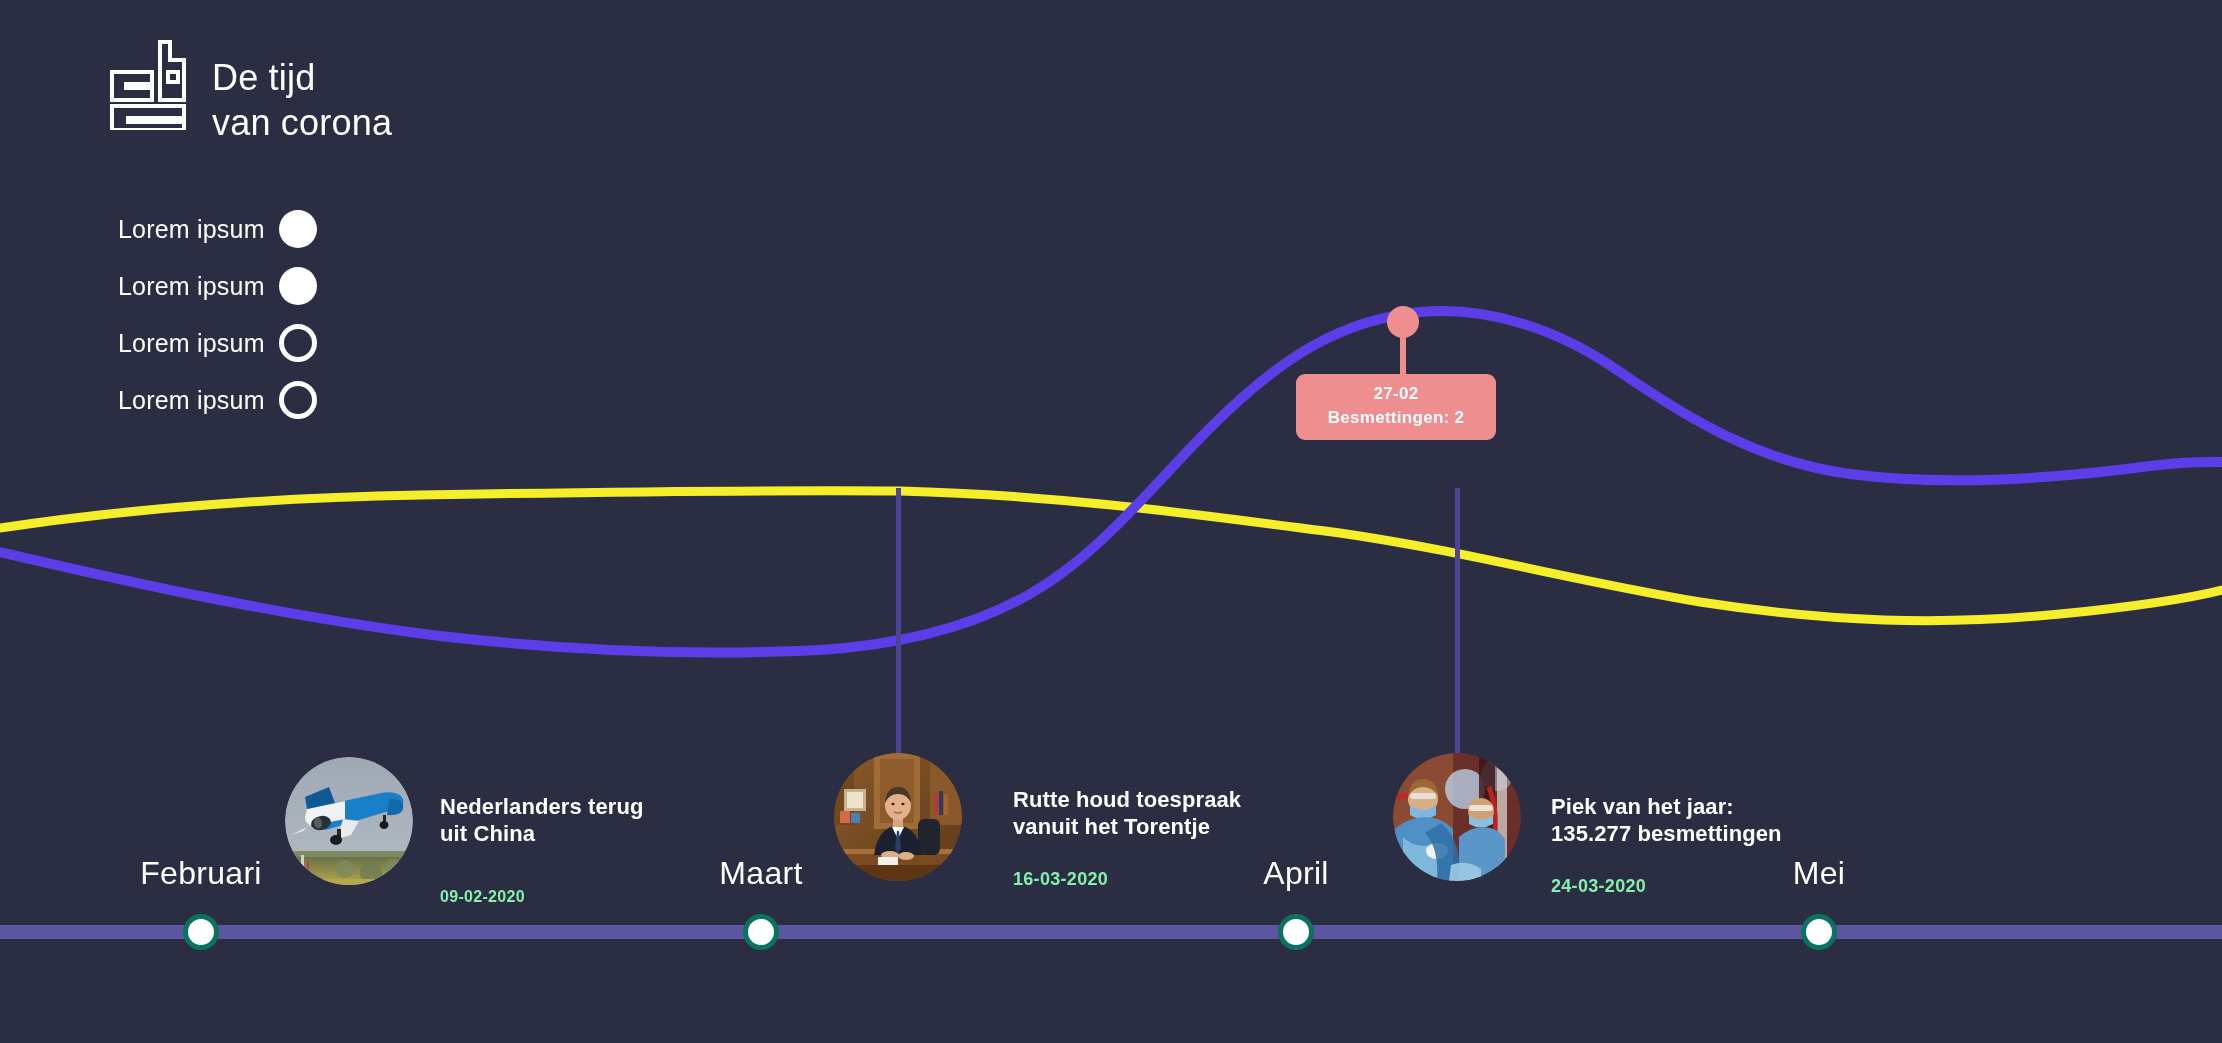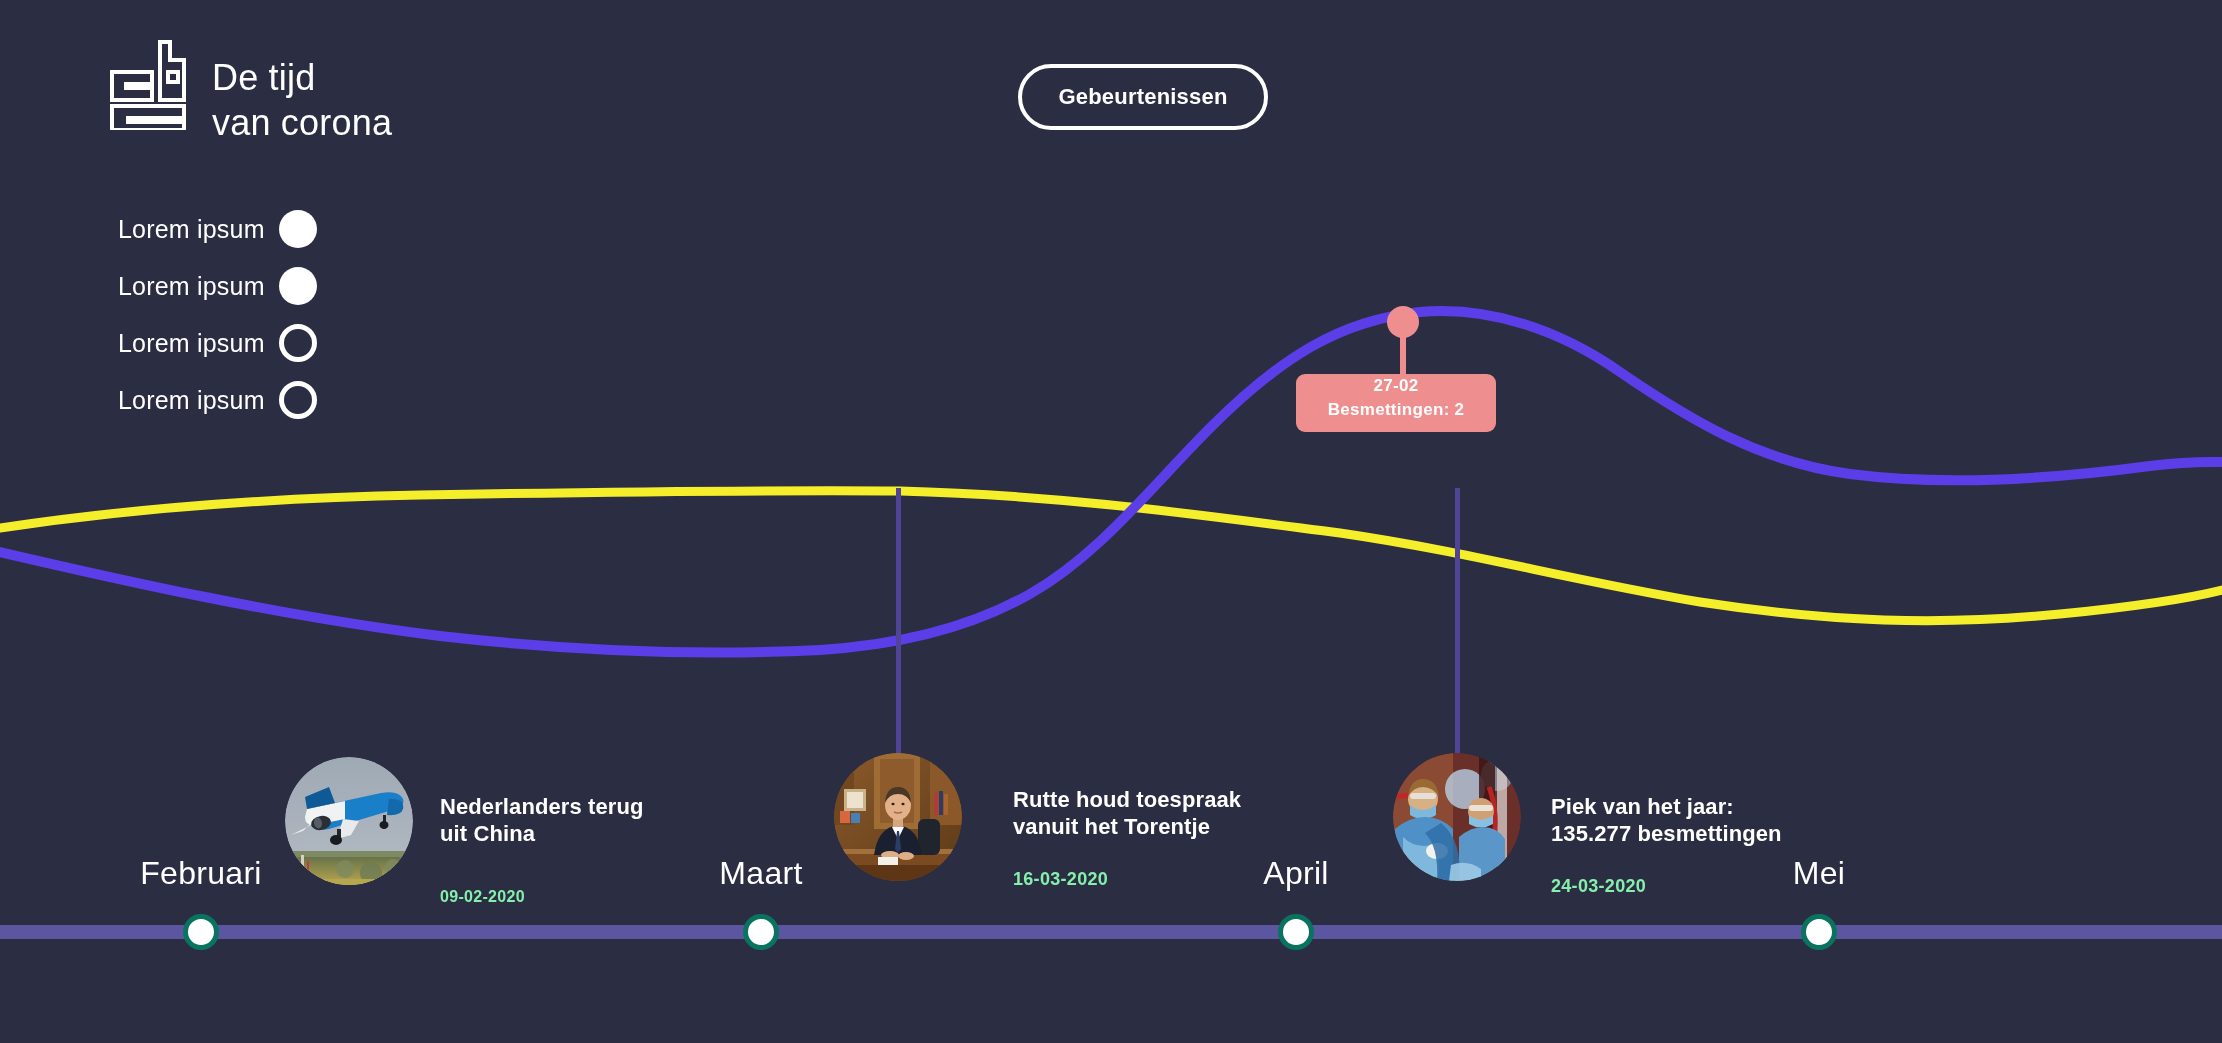--- a/index.html
+++ b/index.html
@@ -46,21 +46,21 @@
   #chart { position:absolute; left:0; top:0; width:2222px; height:1043px; pointer-events:none; }
 
   
   #tooltip-group { position:absolute; left:1296px; top:306px; width:250px; }
   #tooltip-marker {
     position:absolute; left:91px; top:0; width:32px; height:32px;
     border-radius:50%; background:#ef8e8e; cursor:pointer;
   }
   #tooltip-stem { position:absolute; left:104px; top:28px; width:6px; height:46px; background:#ef8e8e; }
   #tooltip-box {
-    position:absolute; left:0; top:68px; width:200px; padding:2px 6px 12px;
+    position:absolute; left:0; top:68px; width:200px; padding:10px 6px 12px;
     background:#ef8e8e; border-radius:9px; text-align:center;
   }
   #tooltip-box .tt-date { color:#ffffff; font-size:17px; font-weight:700; letter-spacing:.3px; }
   #tooltip-box .tt-val  { color:#ffffff; font-size:17px; font-weight:700; letter-spacing:.3px; margin-top:4px; }
 
   
   .event { position:absolute; }
   .event-stem { position:absolute; width:5px; background:#4f4496; }
   .event-avatar {
     position:absolute; width:128px; height:128px; border-radius:50%;
@@ -111,23 +111,20 @@
 
       <path d="M50 2 h10 v18 h14 v40 h-24 z" stroke="#ffffff" stroke-width="4" fill="none"></path>
       <rect x="58" y="32" width="10" height="10" stroke="#ffffff" stroke-width="4" fill="none"></rect>
 
       <path d="M2 66 h72 v12 h-56 v4 h56 v8 h-72 z" stroke="#ffffff" stroke-width="4" fill="none"></path>
     </svg>
     <div id="title">De tijd
 van corona</div>
   </div>
 
-  <div id="events-btn">
-    <span>Gebeurtenissen</span>
-  </div>
 
   <div id="legend">
     <div class="legend-item">
       <span class="legend-label">Lorem ipsum</span>
       <span class="legend-dot filled"></span>
     </div>
     <div class="legend-item">
       <span class="legend-label">Lorem ipsum</span>
       <span class="legend-dot filled"></span>
     </div>

